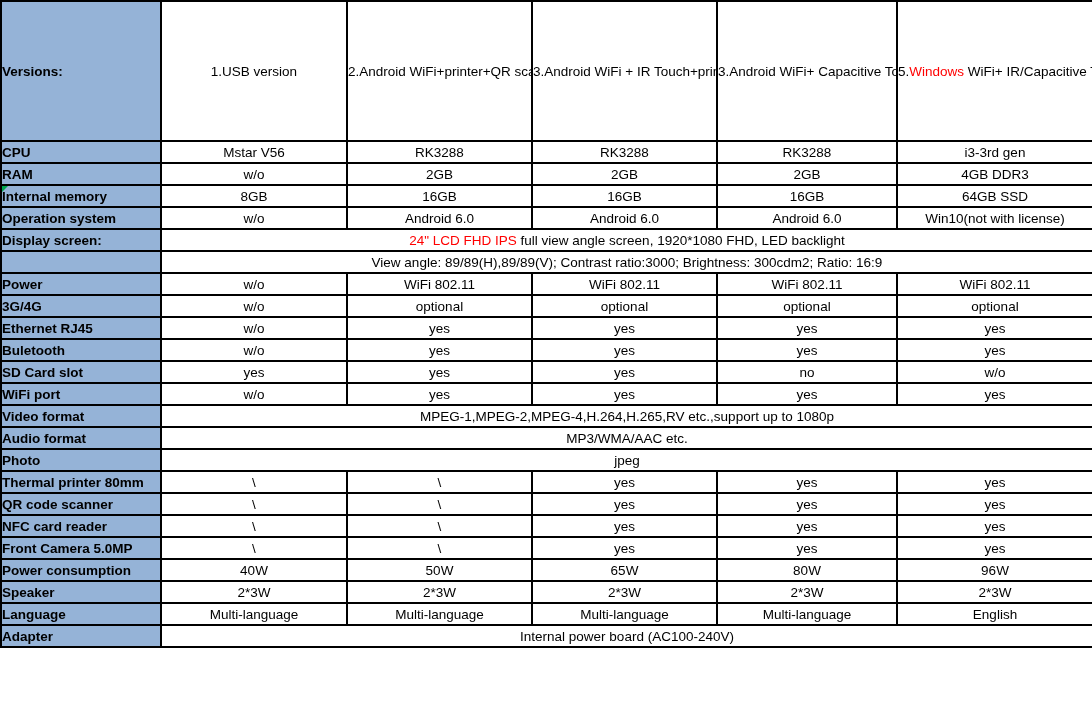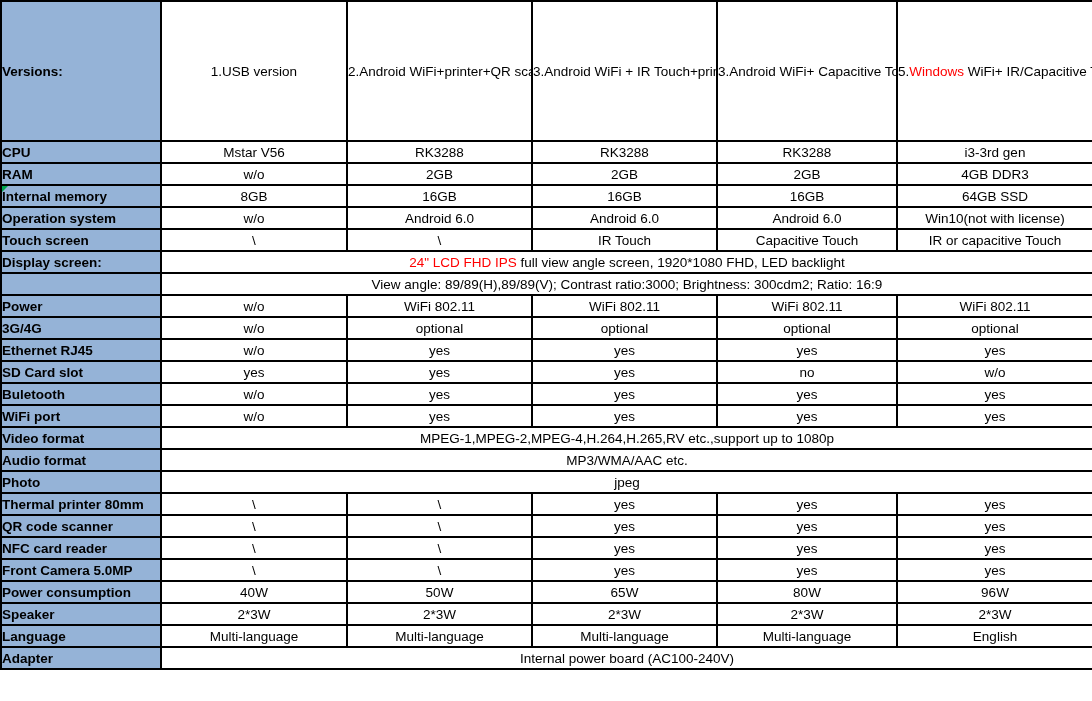--- a/index.html
+++ b/index.html
@@ -99,28 +99,20 @@
         </tr>
         <tr>
           <td class="label">Operation system</td>
           <td class="val">w/o</td>
           <td class="val">Android 6.0</td>
           <td class="val">Android 6.0</td>
           <td class="val">Android 6.0</td>
           <td class="val">Win10(not with license)</td>
         </tr>
         <tr>
-          <td class="label">Touch screen</td>
-          <td class="val">\</td>
-          <td class="val">\</td>
-          <td class="val">IR Touch</td>
-          <td class="val">Capacitive Touch</td>
-          <td class="val">IR or capacitive Touch</td>
-        </tr>
-        <tr>
           <td class="label">Display screen:</td>
           <td class="merged" colspan="5"><span class="red">24" LCD FHD IPS</span><span> full view angle screen, 1920*1080 FHD, LED backlight</span></td>
         </tr>
         <tr>
           <td class="label"></td>
           <td class="merged" colspan="5"><span>View angle: 89/89(H),89/89(V); Contrast ratio:3000; Brightness: 300cdm2; Ratio: 16:9</span></td>
         </tr>
         <tr>
           <td class="label">Power</td>
           <td class="val">w/o</td>
@@ -139,34 +131,34 @@
         </tr>
         <tr>
           <td class="label">Ethernet RJ45</td>
           <td class="val">w/o</td>
           <td class="val">yes</td>
           <td class="val">yes</td>
           <td class="val">yes</td>
           <td class="val">yes</td>
         </tr>
         <tr>
+          <td class="label">Buletooth</td>
+          <td class="val">w/o</td>
+          <td class="val">yes</td>
+          <td class="val">yes</td>
+          <td class="val">yes</td>
+          <td class="val">yes</td>
+        </tr>
+        <tr>
           <td class="label">SD Card slot</td>
           <td class="val">yes</td>
           <td class="val">yes</td>
           <td class="val">yes</td>
           <td class="val">no</td>
           <td class="val">w/o</td>
-        </tr>
-        <tr>
-          <td class="label">Buletooth</td>
-          <td class="val">w/o</td>
-          <td class="val">yes</td>
-          <td class="val">yes</td>
-          <td class="val">yes</td>
-          <td class="val">yes</td>
         </tr>
         <tr>
           <td class="label">WiFi port</td>
           <td class="val">w/o</td>
           <td class="val">yes</td>
           <td class="val">yes</td>
           <td class="val">yes</td>
           <td class="val">yes</td>
         </tr>
         <tr>

